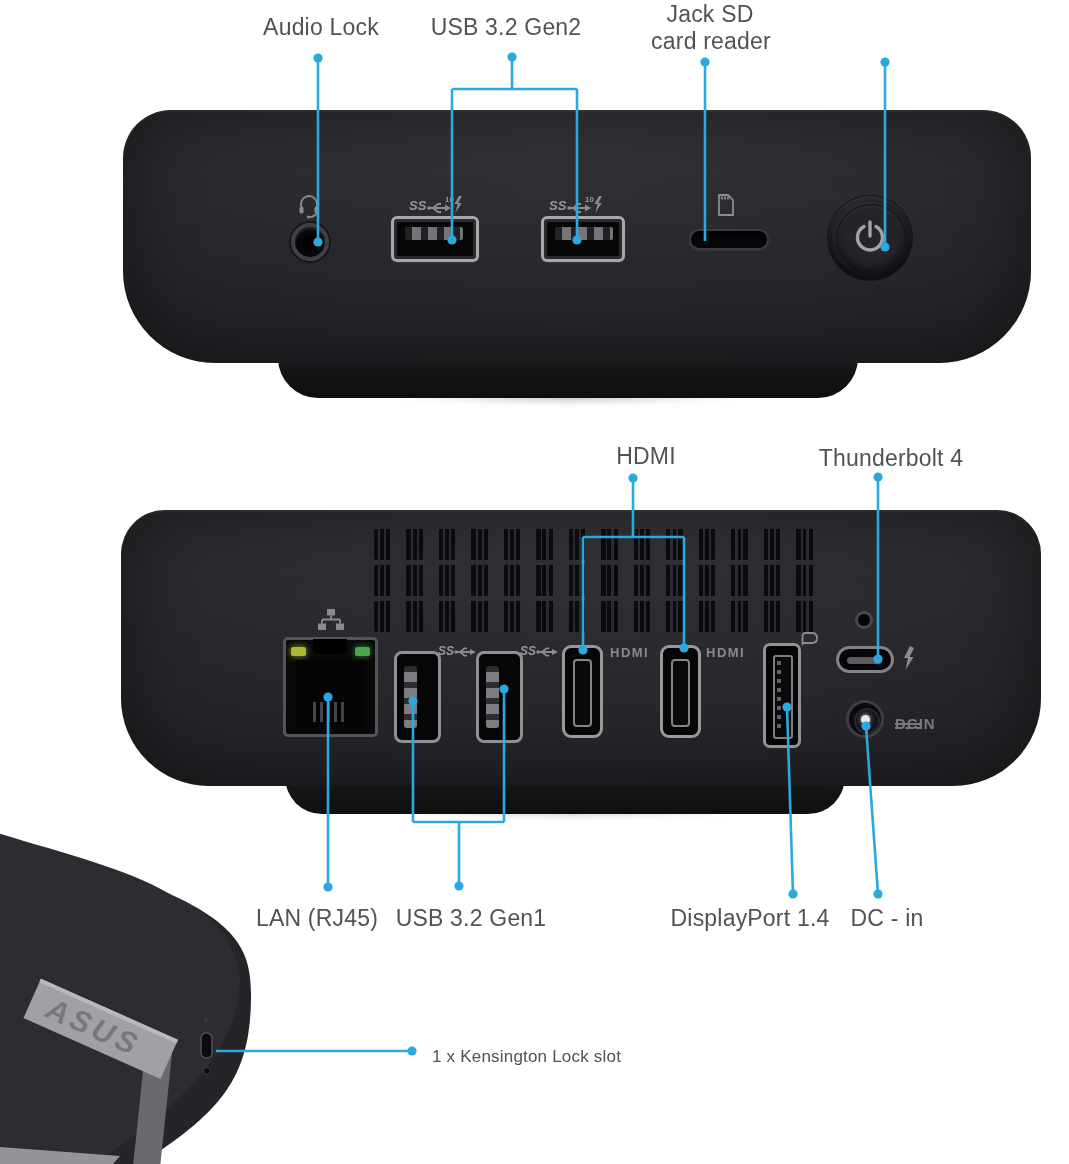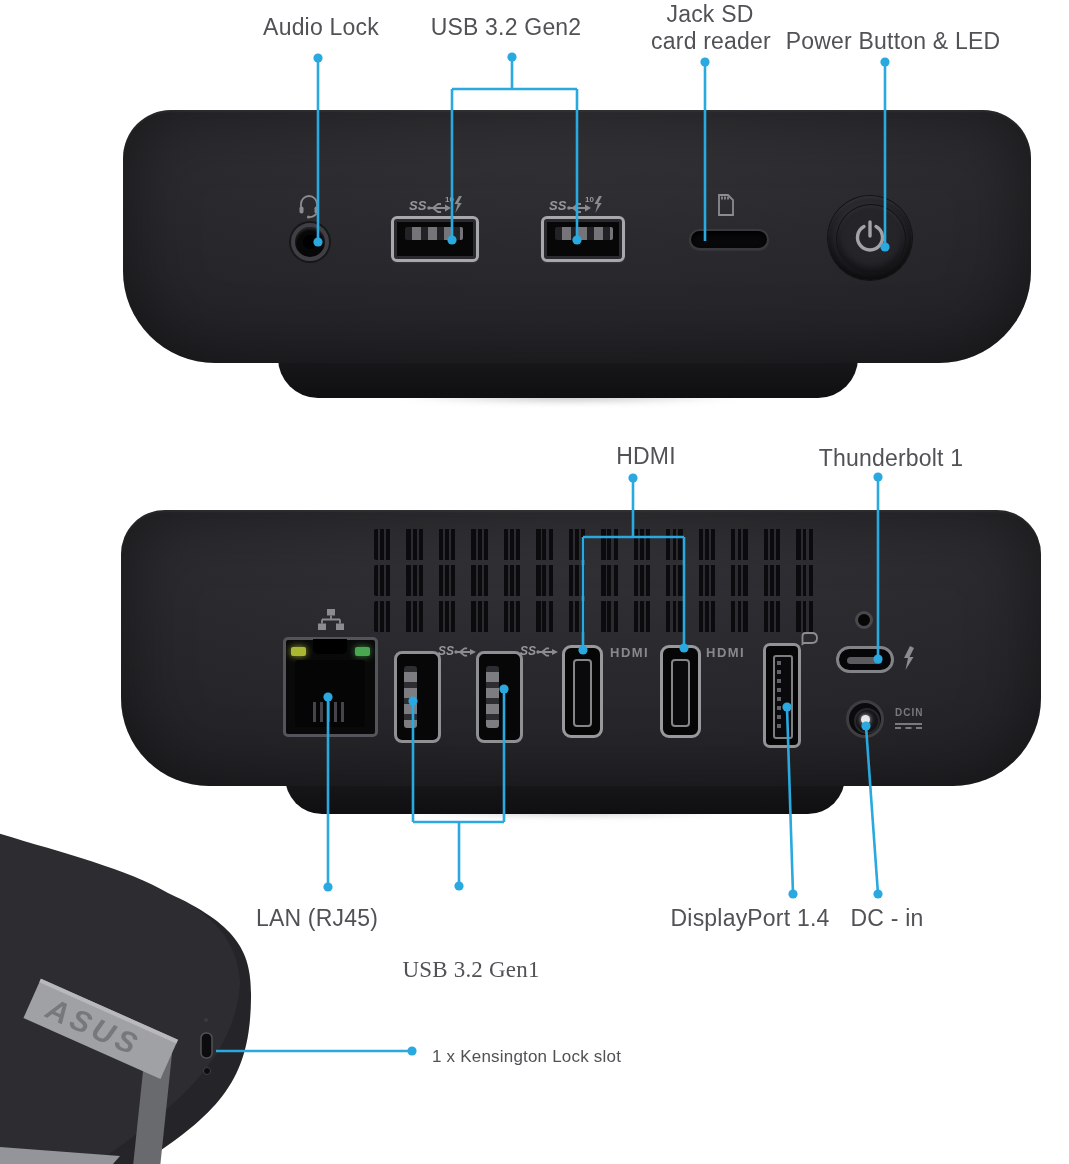--- a/index.html
+++ b/index.html
@@ -74,21 +74,21 @@
        border:2px solid #7d7e82;border-radius:3px;}
   .dp .dp-pins{position:absolute;left:2px;top:4px;width:4px;height:70px;
        background:repeating-linear-gradient(180deg,#626268 0 4px,rgba(0,0,0,0) 4px 9px);}
   
   .hole-s{border-radius:50%;background:#060607;border:3px solid #48484d;}
   .tbc{background:#060608;border:3px solid #828387;border-radius:14px;}
   .tbc .tb-tongue{position:absolute;left:8px;top:8px;width:35px;height:7px;border-radius:3.5px;background:#5a5a5f;}
   .dcin{border-radius:50%;background:#0b0b0d;border:3px solid #3d3d42;}
   .dcin .dc-ring{position:absolute;left:5px;top:5px;width:22px;height:22px;border-radius:50%;border:2px solid #28282c;background:#151518;}
   .dcin .dc-pin{position:absolute;left:11.5px;top:11.5px;width:9px;height:9px;border-radius:50%;background:#e8e8ea;box-shadow:0 0 5px rgba(255,255,255,.8);}
-  .dcin-text{font-size:10px;letter-spacing:1px;color:#797a7e;}
+  .dcin-text{font-size:15px;letter-spacing:1px;color:#797a7e;margin-top:8px;}
   .dc-bar1{position:absolute;z-index:5;width:27px;border-top:2px solid #797a7e;}
   .dc-bar2{position:absolute;z-index:5;width:27px;border-top:2px dashed #797a7e;}
   svg.icon{position:absolute;z-index:5;}
   svg.icon .st{fill:none;stroke:#8b8c90;stroke-width:1.8;}
   svg.icon .fl{fill:#8b8c90;}
   svg.icon text{fill:#97989c;font-family:"Liberation Sans",sans-serif;font-weight:bold;}
 </style>
 </head>
 <body>
 
@@ -310,24 +310,23 @@
     <g>
       <line x1="216" y1="1051" x2="410" y2="1051"></line>
         <circle cx="412" cy="1051" r="4.6"></circle>
     </g>
   </svg>
 
   <div class="lbl" style="left:321px;top:14px;">Audio Lock</div>
   <div class="lbl" style="left:506px;top:14px;">USB 3.2 Gen2</div>
   <div class="lbl" style="left:710px;top:1px;">Jack SD</div>
   <div class="lbl" style="left:711px;top:28px;">card reader</div>
-  <div class="lbl" style="left:893px;top:28px;">Power Button &amp; LED</div>
 
   <div class="lbl" style="left:646px;top:443px;">HDMI</div>
-  <div class="lbl" style="left:891px;top:445px;">Thunderbolt 1</div>
+  <div class="lbl" style="left:891px;top:445px;">Thunderbolt 4</div>
   <div class="lbl" style="left:317px;top:905px;">LAN (RJ45)</div>
-  <div class="lbl" style="left:471px;top:957px;font-family:Liberation Serif, serif;">USB 3.2 Gen1</div>
+  <div class="lbl" style="left:471px;top:905px;">USB 3.2 Gen1</div>
   <div class="lbl" style="left:750px;top:905px;">DisplayPort 1.4</div>
   <div class="lbl" style="left:887px;top:905px;text-align:right;">DC - in</div>
 
   <div class="lbl-left" style="left:432px;top:1047px;">1 x Kensington Lock slot</div>
 
 </div>
 
 </body></html>

